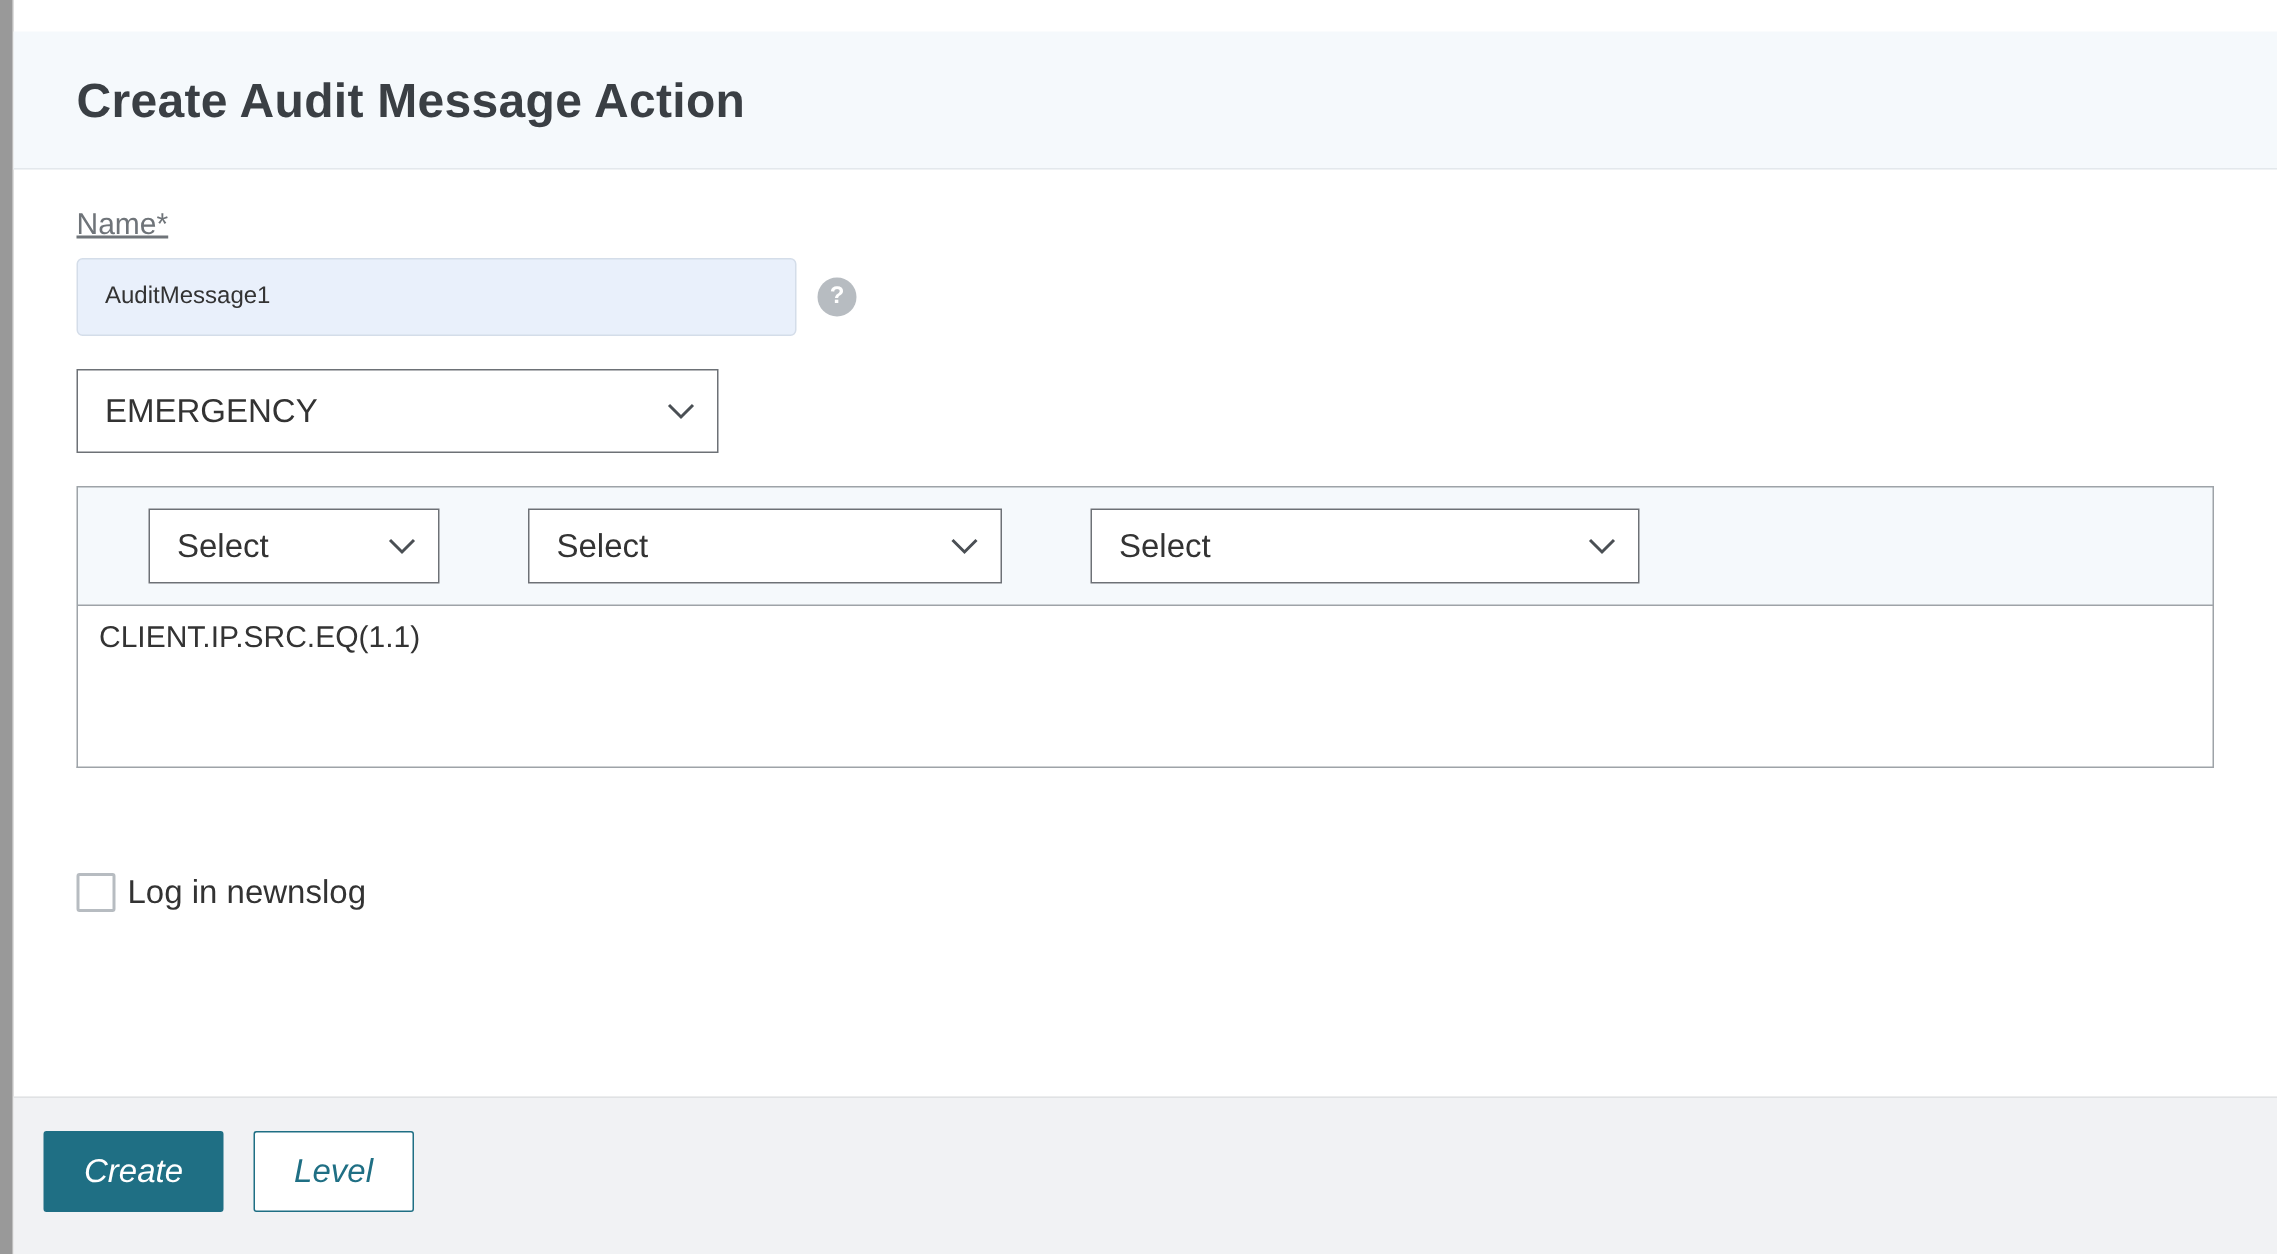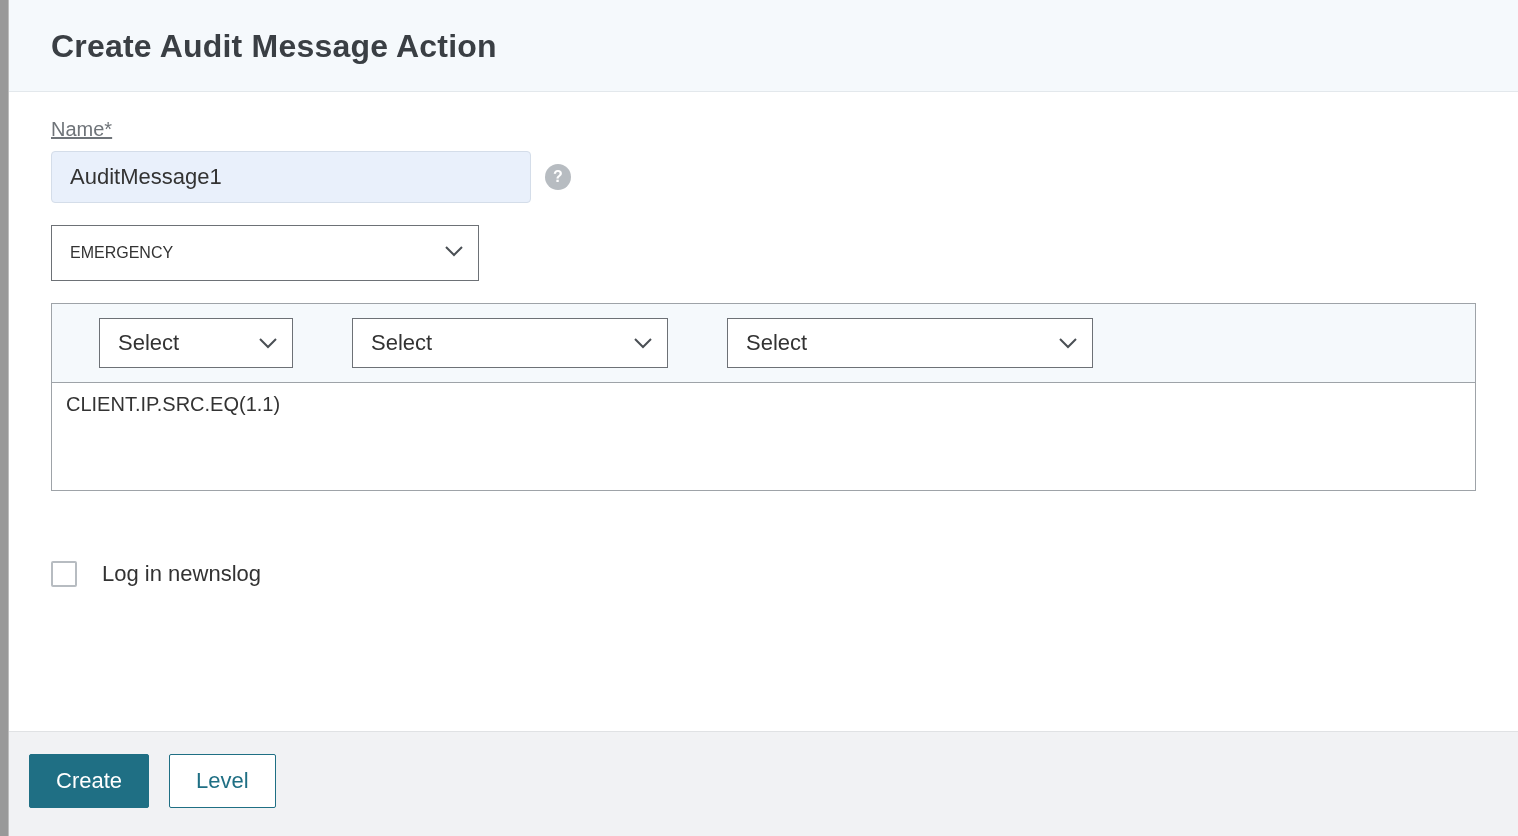--- a/index.html
+++ b/index.html
@@ -14,20 +14,21 @@
     left: 8px; top: 0; right: 0; bottom: 0;
     background: #ffffff;
     border-left: 1px solid #bdbdbd;
     display: flex;
     flex-direction: column;
   }
   .header {
     background: #f5f9fc;
     border-bottom: 1px solid #e3e8ec;
     padding: 28px 42px 26px 42px;
+    margin-top: 21px;
   }
   .header h1 {
     font-size: 32px;
     font-weight: 600;
     color: #3a3f44;
     letter-spacing: .2px;
   }
   .body {
     padding: 26px 42px 10px 42px;
     flex: 1;
@@ -42,21 +43,21 @@
     text-decoration: underline;
   }
   .name-row { display: flex; align-items: center; gap: 14px; }
   .name-input {
     width: 480px;
     height: 52px;
     background: #e9f0fb;
     border: 1px solid #d4dde9;
     border-radius: 4px;
     padding: 0 18px;
-    font-size: 22px;
+    font-size: 16px;
     color: #333;
     outline: none;
   }
   .help-badge {
     width: 26px; height: 26px;
     border-radius: 50%;
     background: #b7bcc1;
     color: #fff;
     display: inline-flex;
     align-items: center; justify-content: center;
@@ -66,21 +67,21 @@
     user-select: none;
   }
   .select {
     position: relative;
     height: 56px;
     border: 1px solid #6d7176;
     background: #fff;
     display: inline-flex;
     align-items: center;
     padding: 0 40px 0 18px;
-    font-size: 16px;
+    font-size: 22px;
     color: #333;
     cursor: pointer;
     user-select: none;
   }
   .select .chevron {
     position: absolute;
     right: 14px; top: 50%;
     transform: translateY(-50%);
   }
   .select.loglevel { width: 428px; }
@@ -106,21 +107,21 @@
     color: #333;
     outline: none;
     resize: none;
     font-family: inherit;
     display: block;
   }
   .checkbox-row {
     margin-top: 70px;
     display: flex;
     align-items: center;
-    gap: 25px;
+    gap: 8px;
   }
   .checkbox {
     width: 26px; height: 26px;
     border: 2px solid #b7bcc1;
     border-radius: 2px;
     background: #fff;
     cursor: pointer;
   }
   .checkbox-label { font-size: 22px; color: #333; }
   .footer {
@@ -133,20 +134,21 @@
   .btn {
     height: 54px;
     padding: 0 26px;
     font-size: 22px;
     border-radius: 2px;
     cursor: pointer;
     display: inline-flex;
     align-items: center;
     justify-content: center;
     user-select: none;
+    font-style: italic;
   }
   .btn-primary {
     background: #1f6f84;
     color: #fff;
     border: 1px solid #1f6f84;
   }
   .btn-secondary {
     background: #fff;
     color: #1f6f84;
     border: 1px solid #1f6f84;

